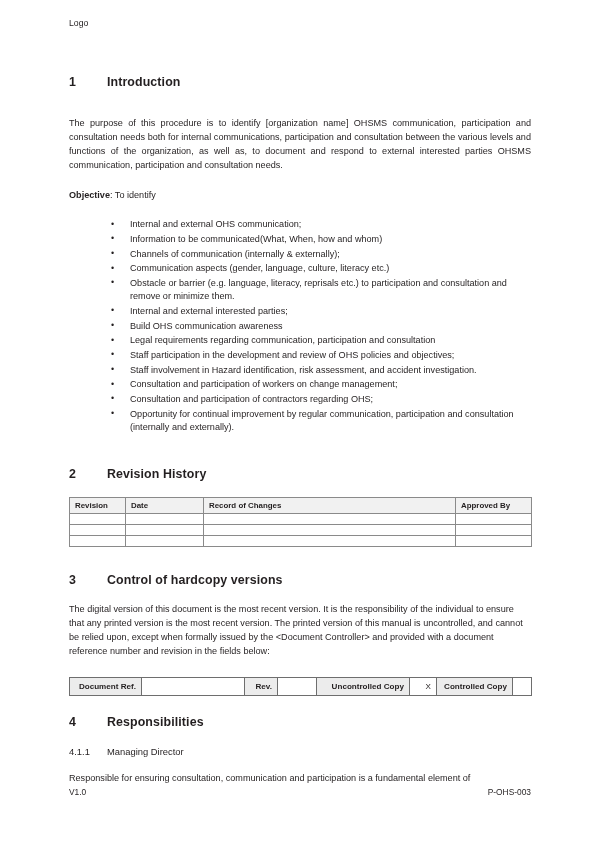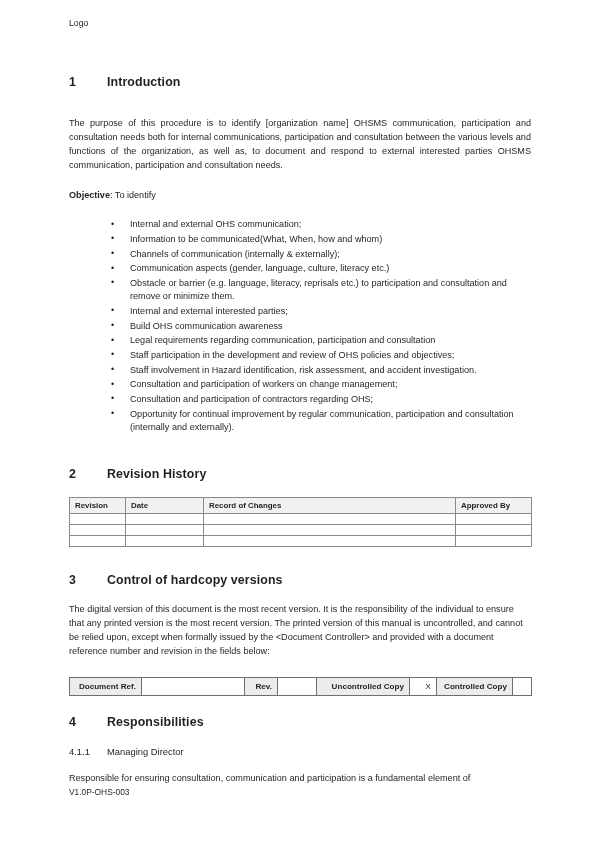--- a/index.html
+++ b/index.html
@@ -146,21 +146,21 @@
   }
   table.refgrid td.plain { background: #ffffff; }
 
   
   .doc-footer {
     position: absolute;
     left: 69px;
     right: 69px;
     bottom: 51px;
     display: flex;
-    justify-content: flex-start;
+    justify-content: space-between;
     font-size: 8.4px;
     color: #231f20;
   }
 
   
   .sp-intro-head { margin-top: 47px; }
   .sp-intro-para { margin-top: 28px; }
   .sp-objective  { margin-top: 16px; }
   .sp-bullets    { margin-top: 6px; }
   .sp-rev-head   { margin-top: 33px; }

